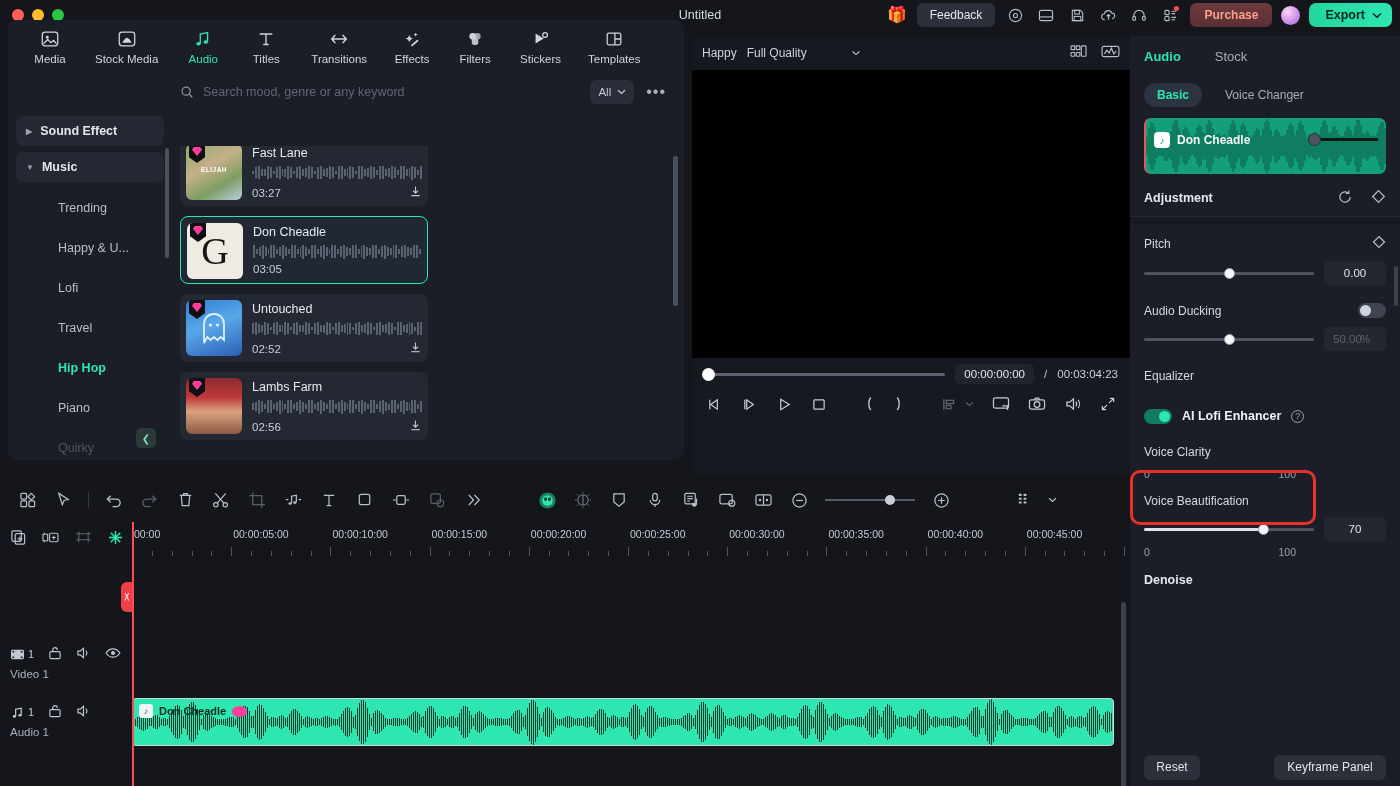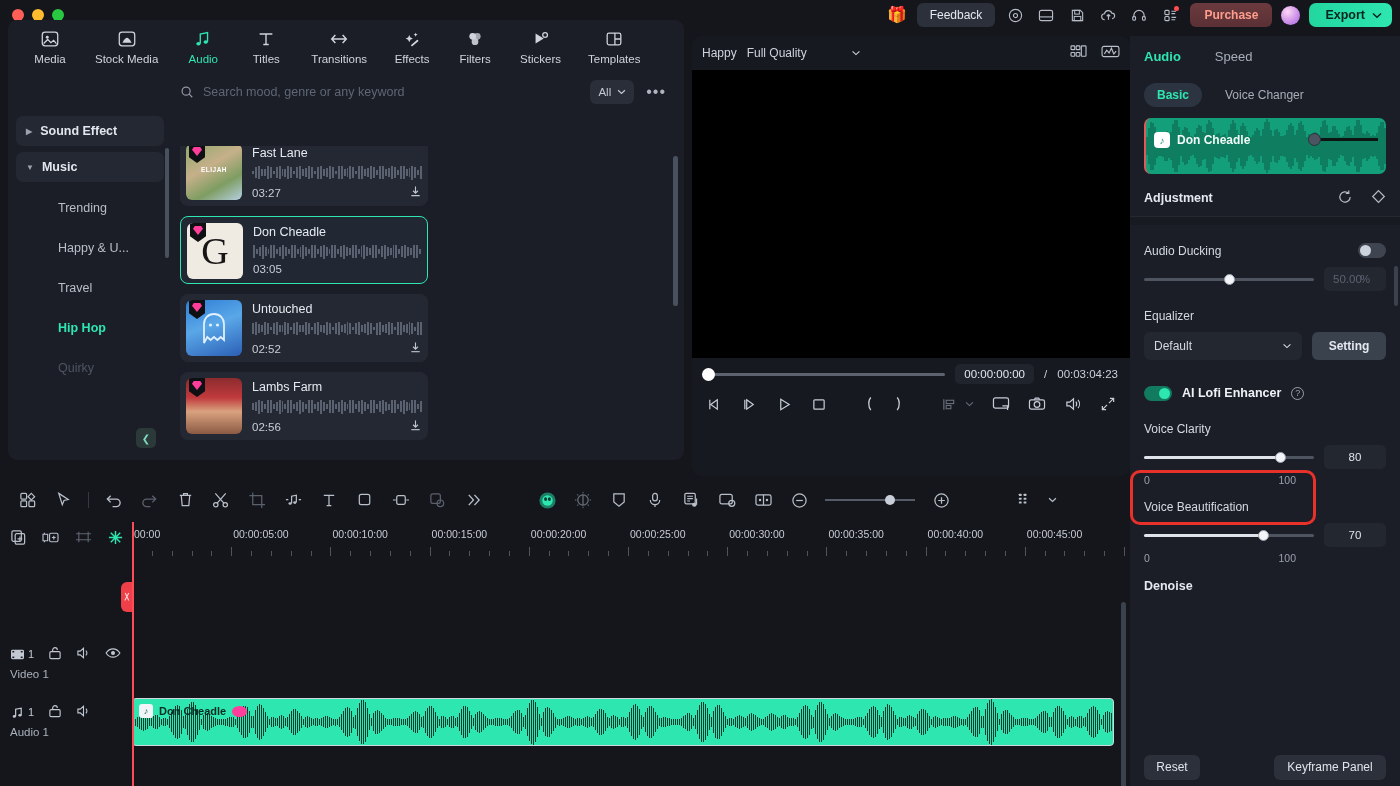--- a/index.html
+++ b/index.html
@@ -407,20 +407,21 @@
 </style>
 </head>
 <body>
 
 <div class="titlebar">
   <div class="traffic">
     <div class="dot r"></div>
     <div class="dot y"></div>
     <div class="dot g"></div>
   </div>
+  <div class="doc-title">Untitled</div>
   <div class="tb-right">
     <div class="gift">🎁</div>
     <button class="feedback-btn">Feedback</button>
     <div class="tb-icon">
       <svg width="15" height="15" viewBox="0 0 16 16">
           <circle cx="8" cy="8" r="6.5" fill="none" stroke="currentColor" stroke-width="1.2"></circle>
           <circle cx="8" cy="8" r="2.2" fill="none" stroke="currentColor" stroke-width="1.2"></circle>
         </svg>
     </div>
     <div class="tb-icon">
@@ -559,22 +560,24 @@
     <div class="cat-group">
       <span class="caret">▶</span>
       <span>Sound Effect</span>
     </div>
     <div class="cat-group">
       <span class="caret">▼</span>
       <span>Music</span>
     </div>
     <div class="cat-item">Trending</div>
     <div class="cat-item">Happy &amp; U...</div>
+    <div class="cat-item">Lofi</div>
     <div class="cat-item">Travel</div>
     <div class="cat-item active">Hip Hop</div>
+    <div class="cat-item">Piano</div>
     <div class="cat-item faded">Quirky</div>
     <div class="catscroll"></div>
     <div class="collapse-btn">❮</div>
   </div>
 
   <div class="musiclist">
 
     <div class="track" style="margin-top:-8px">
       <div class="thumb" style="background:linear-gradient(150deg,#8fa86a,#c6b08a 40%,#7e9d62 70%,#b6d0e0)">
         <div class="gem">
@@ -1852,21 +1855,21 @@
       <svg width="8" height="10" viewBox="0 0 9 11">
           <path d="M6.5 1L2 9.5M2.5 1l4 8.5" stroke="currentColor" stroke-width="1.2" fill="none"></path>
         </svg>
     </div>
   </div>
 </div>
 
 <div class="rightpanel">
   <div class="rtabs">
     <div class="rtab active">Audio</div>
-    <div class="rtab">Speed</div>
+    <div class="rtab">Stock</div>
   </div>
   <div class="subtabs">
     <div class="pill active">Basic</div>
     <div class="pill">Voice Changer</div>
   </div>
 
   <div class="audiopreview">
     <div class="apwave">
         <i style="height: 18px;"></i>
         <i style="height: 36.4px;"></i>
@@ -2009,20 +2012,37 @@
     </span>
     <span class="si">
       <svg width="15" height="15" viewBox="0 0 16 16">
           <path d="M8 1.8L14.2 8 8 14.2 1.8 8z" fill="none" stroke="currentColor" stroke-width="1.3"></path>
         </svg>
     </span>
   </div>
   <div class="divider"></div>
   <div class="band"></div>
 
+  <div class="ctrl">
+    <div class="ctrl-label">
+      <span>Pitch</span>
+      <span class="sp"></span>
+      <span style="color:#b6bcc7">
+        <svg width="14" height="14" viewBox="0 0 15 15">
+            <path d="M7.5 1.6L13.4 7.5 7.5 13.4 1.6 7.5z" fill="none" stroke="currentColor" stroke-width="1.3"></path>
+          </svg>
+      </span>
+    </div>
+    <div class="sliderrow">
+      <div class="strack">
+        <div class="sknob" style="left:calc(50% - 5px)"></div>
+      </div>
+      <div class="numbox">0.00</div>
+    </div>
+  </div>
 
   <div class="ctrl" style="padding-top:18px">
     <div class="ctrl-label">
       <span>Audio Ducking</span>
       <span class="sp"></span>
       <span class="toggle">
           <i></i>
         </span>
     </div>
     <div class="sliderrow" style="position:relative">
@@ -2031,51 +2051,34 @@
       </div>
       <div class="numbox dim">50.00</div>
       <span class="unit">%</span>
     </div>
   </div>
 
   <div class="ctrl" style="padding-top:18px">
     <div class="ctrl-label">
       <span>Equalizer</span>
     </div>
-    <div class="sliderrow">
-      <div class="selectbox">
-        <span>Default</span>
-        <span class="sp"></span>
-        <svg width="10" height="6" viewBox="0 0 10 7">
-            <path d="M1 1.5L5 5.3l4-3.8" fill="none" stroke="currentColor" stroke-width="1.3"></path>
-          </svg>
-      </div>
-      <div class="settingbtn">Setting</div>
-    </div>
   </div>
 
   <div class="enh-row" style="margin-top:10px">
     <span class="toggle on">
         <i></i>
       </span>
     <span class="enh-label">AI Lofi Enhancer</span>
     <span class="qmark">?</span>
   </div>
 
   <div class="ctrl" style="padding-top:6px">
     <div class="ctrl-label">
       <span>Voice Clarity</span>
     </div>
-    <div class="sliderrow">
-      <div class="strack">
-        <div class="sfill" style="width:80%"></div>
-        <div class="sknob" style="left:calc(80% - 5px)"></div>
-      </div>
-      <div class="numbox">80</div>
-    </div>
     <div class="minmax">
       <span>0</span>
       <span>100</span>
     </div>
   </div>
 
   <div class="ctrl" style="padding-top:14px">
     <div class="ctrl-label">
       <span>Voice Beautification</span>
     </div>

